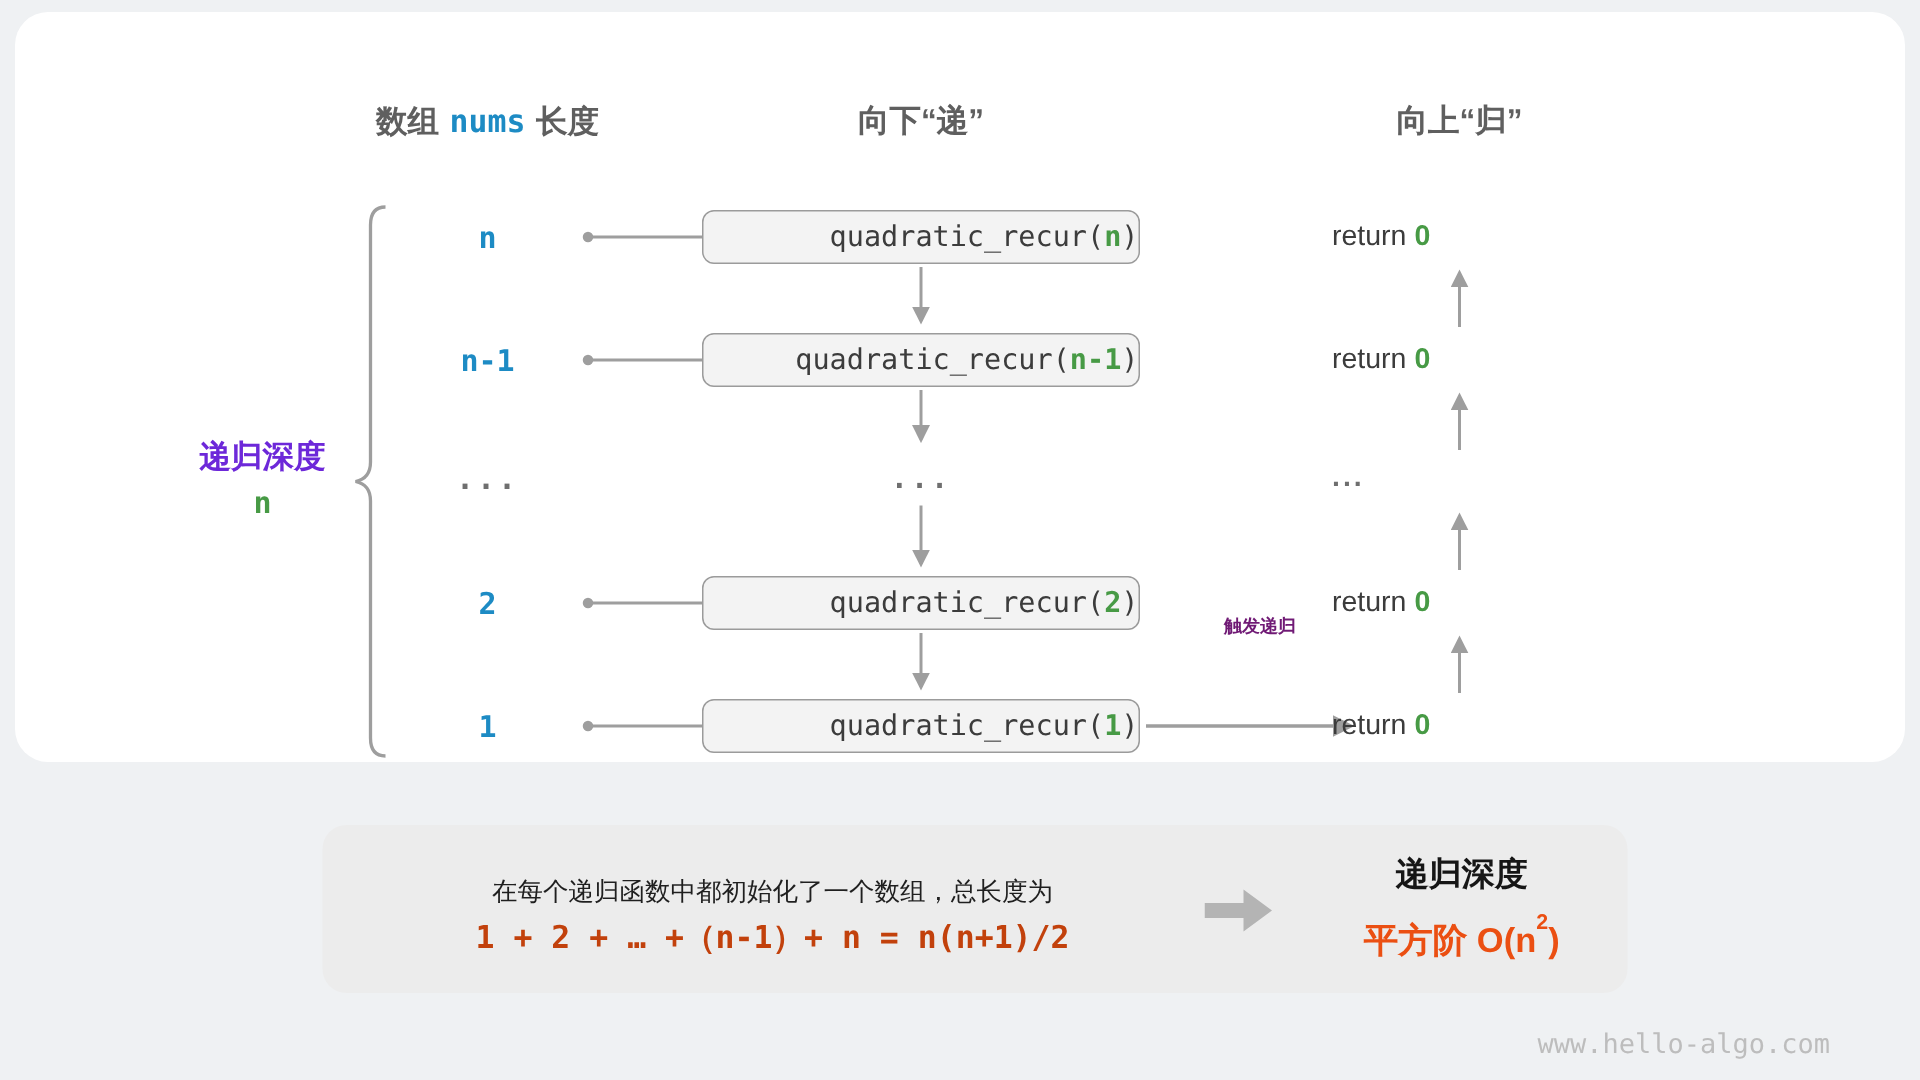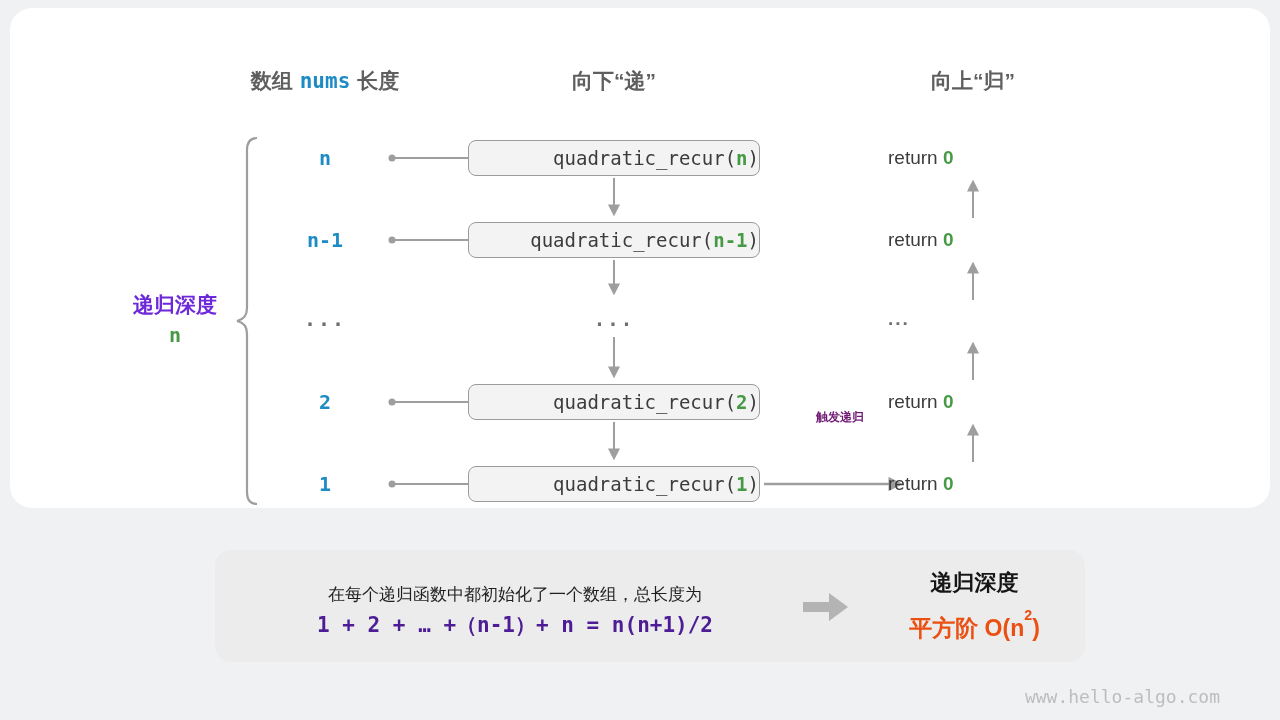--- a/index.html
+++ b/index.html
@@ -43,21 +43,21 @@
   .depth-n { position:absolute; left:90px; width:150px; top:314px; height:26px; line-height:26px;
              text-align:center; font-family:"DejaVu Sans Mono",monospace;
              font-size:20px; font-weight:bold; color:#479a45; }
 
   .summary { position:absolute; left:205px; top:542px; width:870px; height:112px;
              background:#ececec; border-radius:16px; }
   .summary .desc { position:absolute; left:20px; width:560px; top:31px; height:28px; line-height:28px;
                    text-align:center; font-size:17px; color:#1f1f1f; }
   .summary .formula { position:absolute; left:20px; width:560px; top:61px; height:28px; line-height:28px;
                       text-align:center; font-family:"DejaVu Sans Mono",monospace;
-                      font-size:21px; font-weight:bold; color:#4c1d95; }
+                      font-size:21px; font-weight:bold; color:#c2410c; }
   .summary .bigarrow { position:absolute; left:588px; top:39px; }
   .summary .result-title { position:absolute; left:657px; width:205px; top:19px; height:28px; line-height:28px;
                            text-align:center; font-size:22px; font-weight:bold; color:#161616; }
   .summary .result-val { position:absolute; left:657px; width:205px; top:56px; height:32px; line-height:32px;
                          text-align:center; font-family:Liberation Sans, sans-serif;
                          font-size:23px; font-weight:bold; color:#eb4f12; }
   .summary .result-val sup { font-size:0.62em; position:relative; top:-0.5em; }
 
   .watermark { position:absolute; right:50px; top:678px; font-family:"DejaVu Sans Mono",monospace;
                font-size:18px; color:#bdbdbd; }

